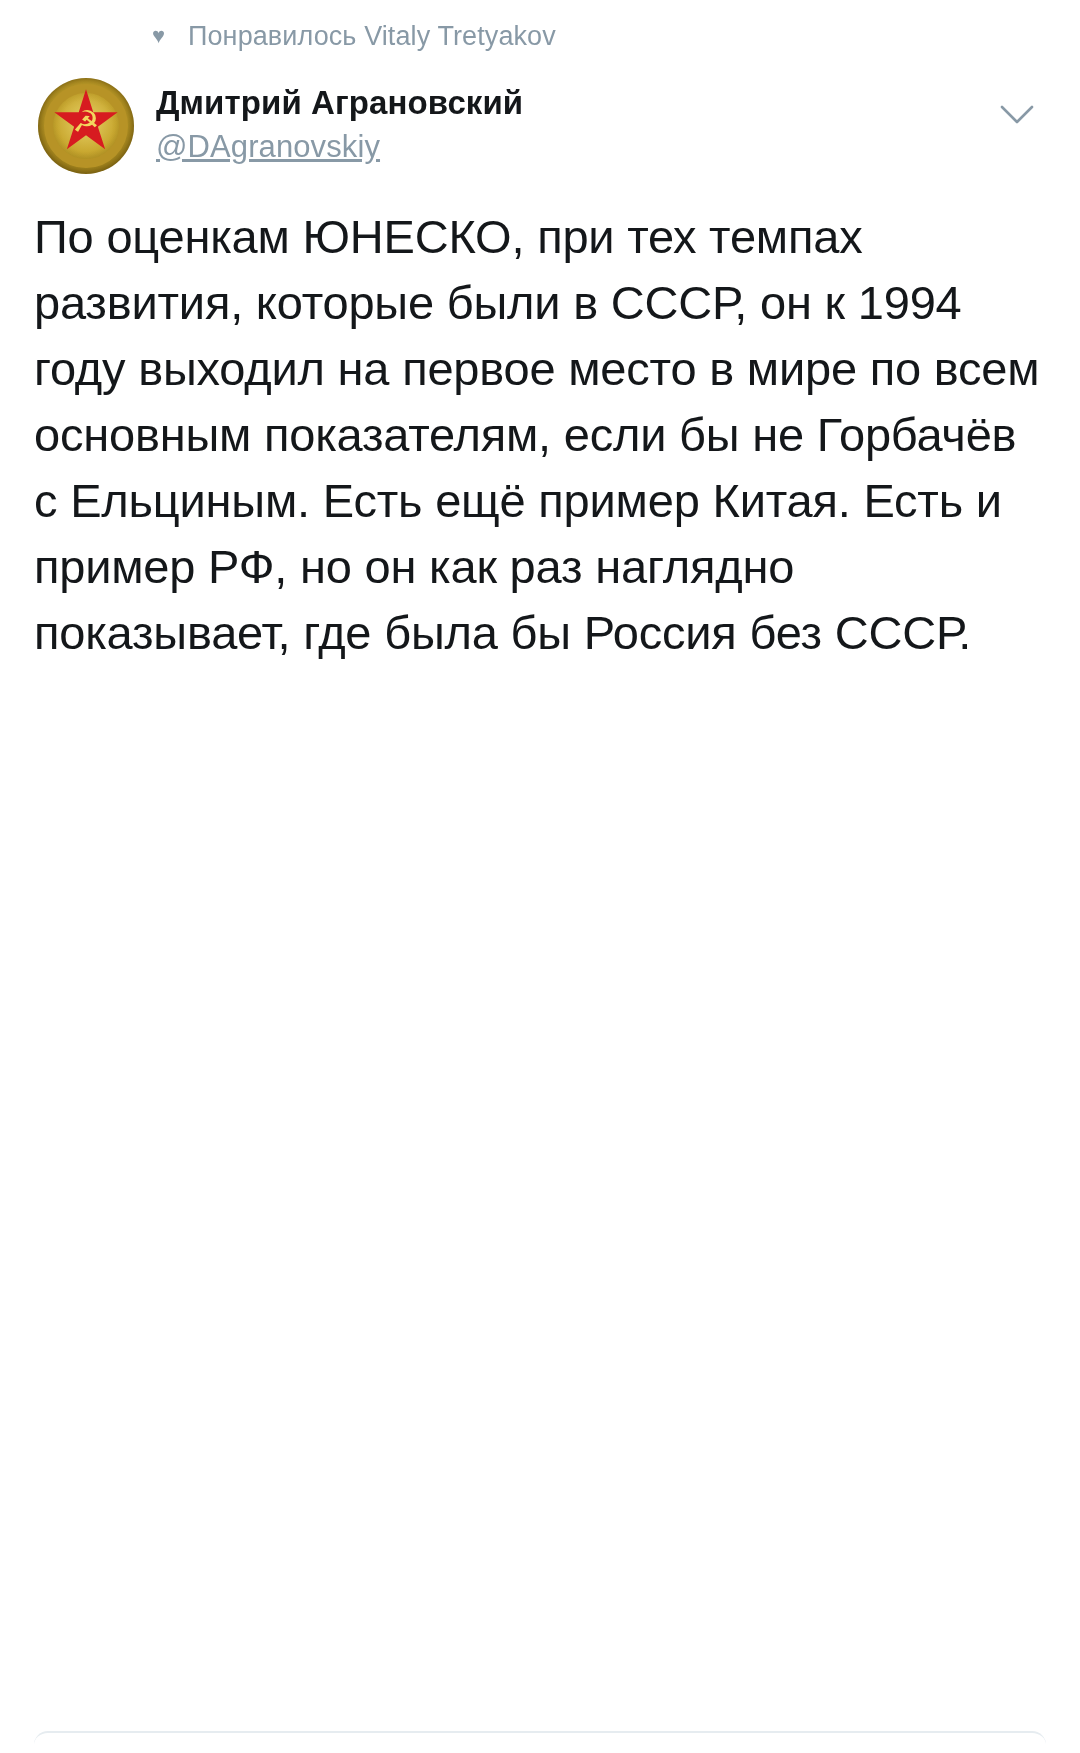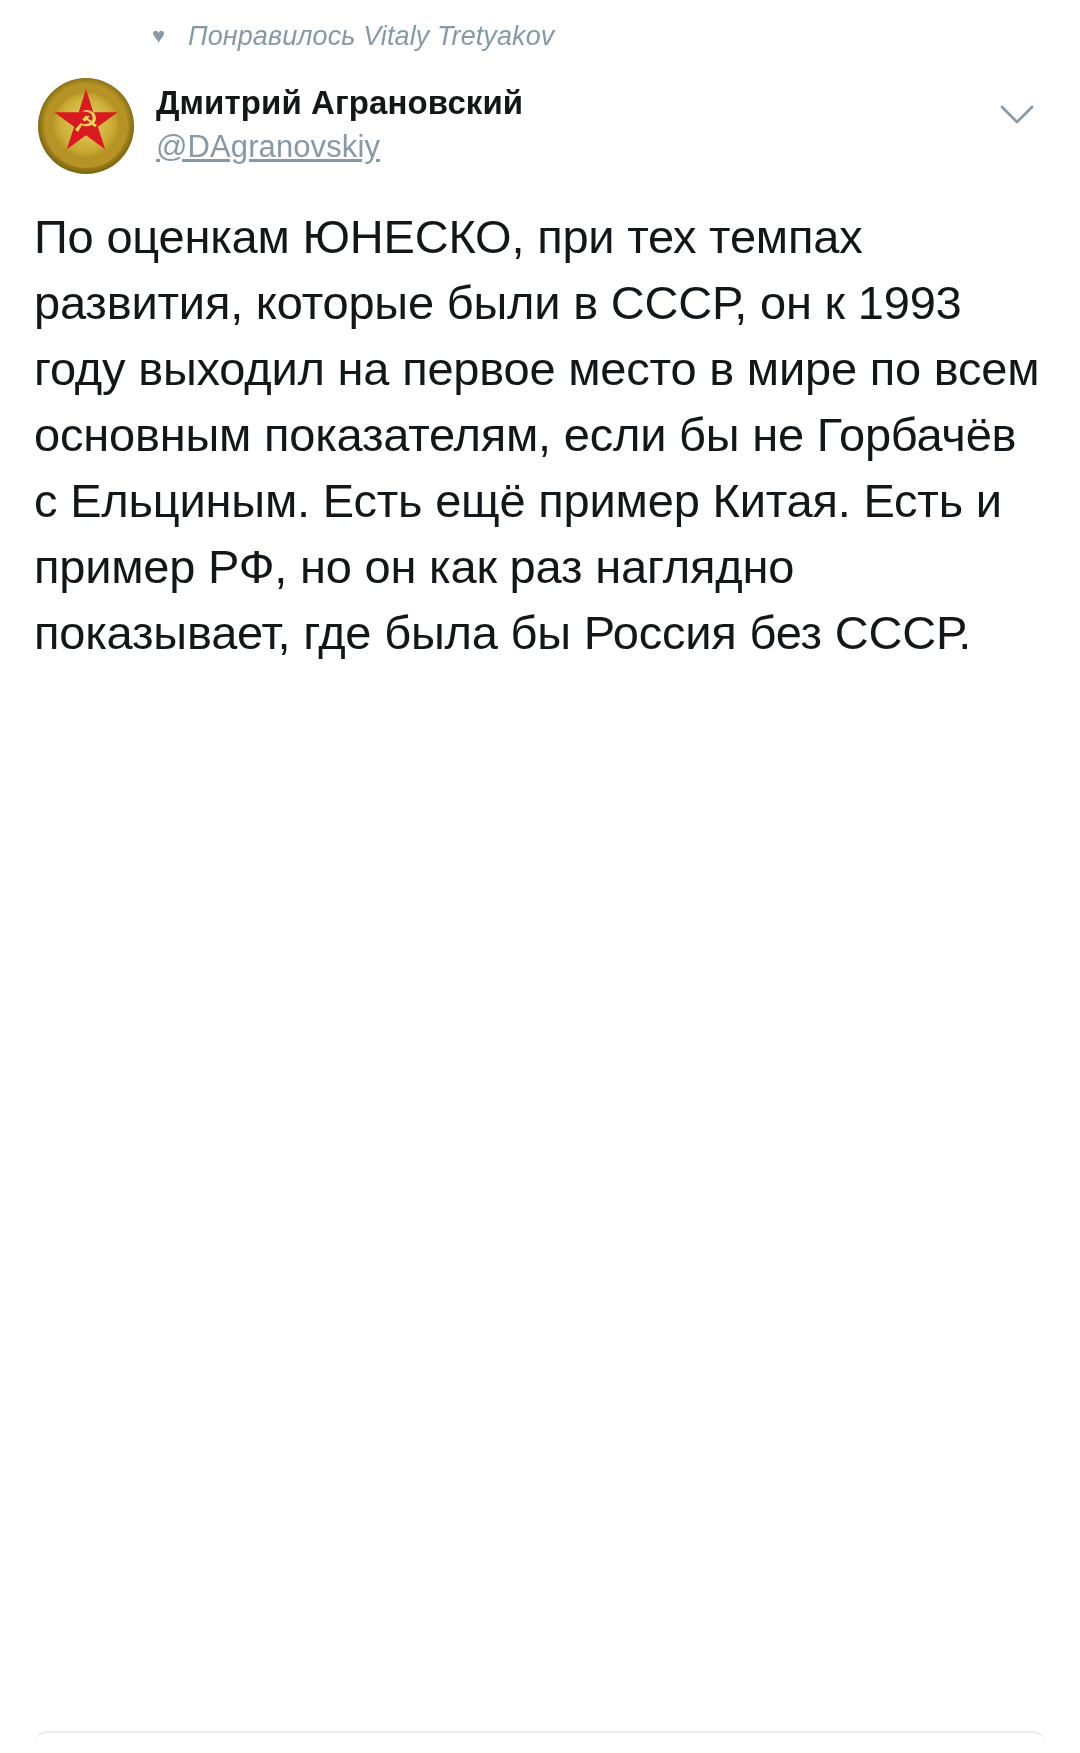--- a/index.html
+++ b/index.html
@@ -42,21 +42,20 @@
     color: #8899a6;
     flex: 0 0 auto;
     font-size: 22px;
     line-height: 22px;
   }
   .context-text {
     font-size: 27px;
     color: #8899a6;
     letter-spacing: 0.1px;
     white-space: nowrap;
-    font-style: italic;
   }
 
   
   .author-row {
     display: flex;
     align-items: flex-start;
     margin-top: 20px;
     position: relative;
   }
   .avatar {
@@ -188,17 +187,17 @@
     </div>
 
     <div class="caret-button">
       <svg width="34" height="22" viewBox="0 0 34 22" aria-hidden="true">
         <path d="M2 3 L17 18 L32 3" fill="none" stroke="currentColor" stroke-width="2.6" stroke-linecap="round" stroke-linejoin="round"></path>
       </svg>
     </div>
 
   </div>
 
-  <div class="tweet-text">По оценкам ЮНЕСКО, при тех темпах развития, которые были в СССР, он к 1993 году выходил на первое место в мире по всем основным показателям, если бы не Горбачёв с Ельциным. Есть ещё пример Китая. Есть и пример РФ, но он как раз наглядно показывает, где была бы Россия без СССР.</div>
+  <div class="tweet-text">По оценкам ЮНЕСКО, при тех темпах развития, которые были в СССР, он к 1994 году выходил на первое место в мире по всем основным показателям, если бы не Горбачёв с Ельциным. Есть ещё пример Китая. Есть и пример РФ, но он как раз наглядно показывает, где была бы Россия без СССР.</div>
 
   <div class="bottom-divider"></div>
 
 </div>
 
 </body></html>

